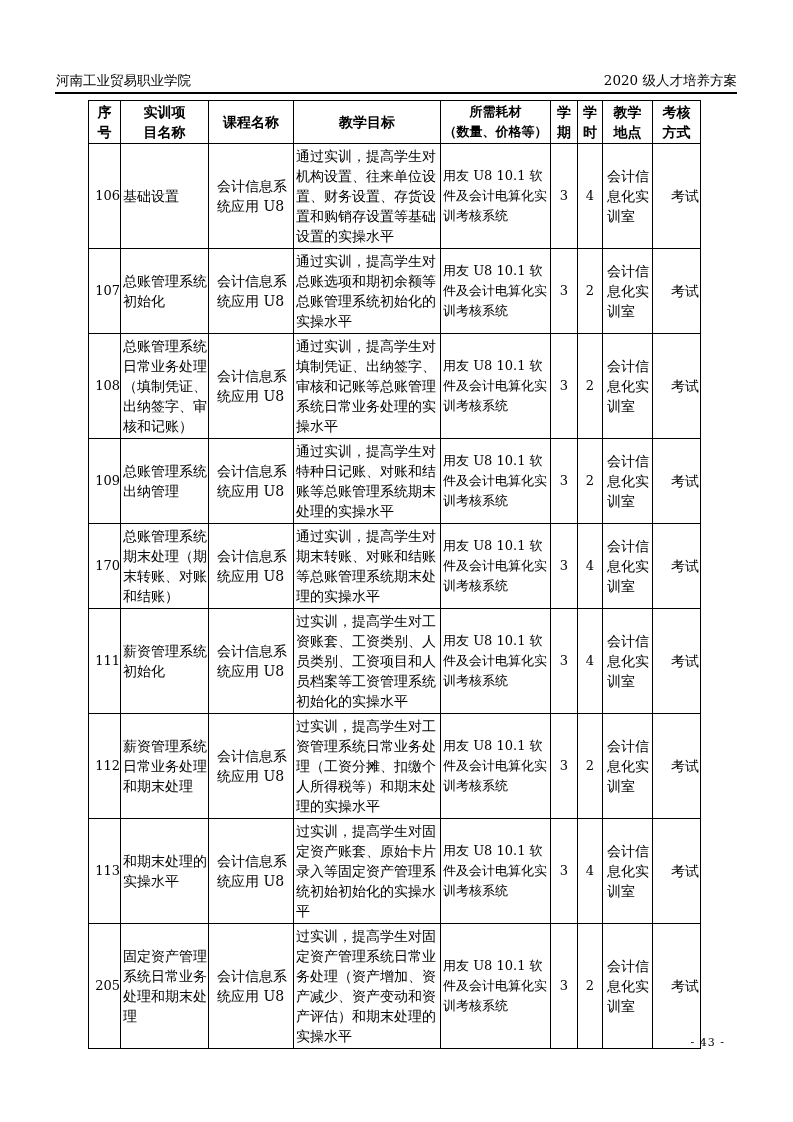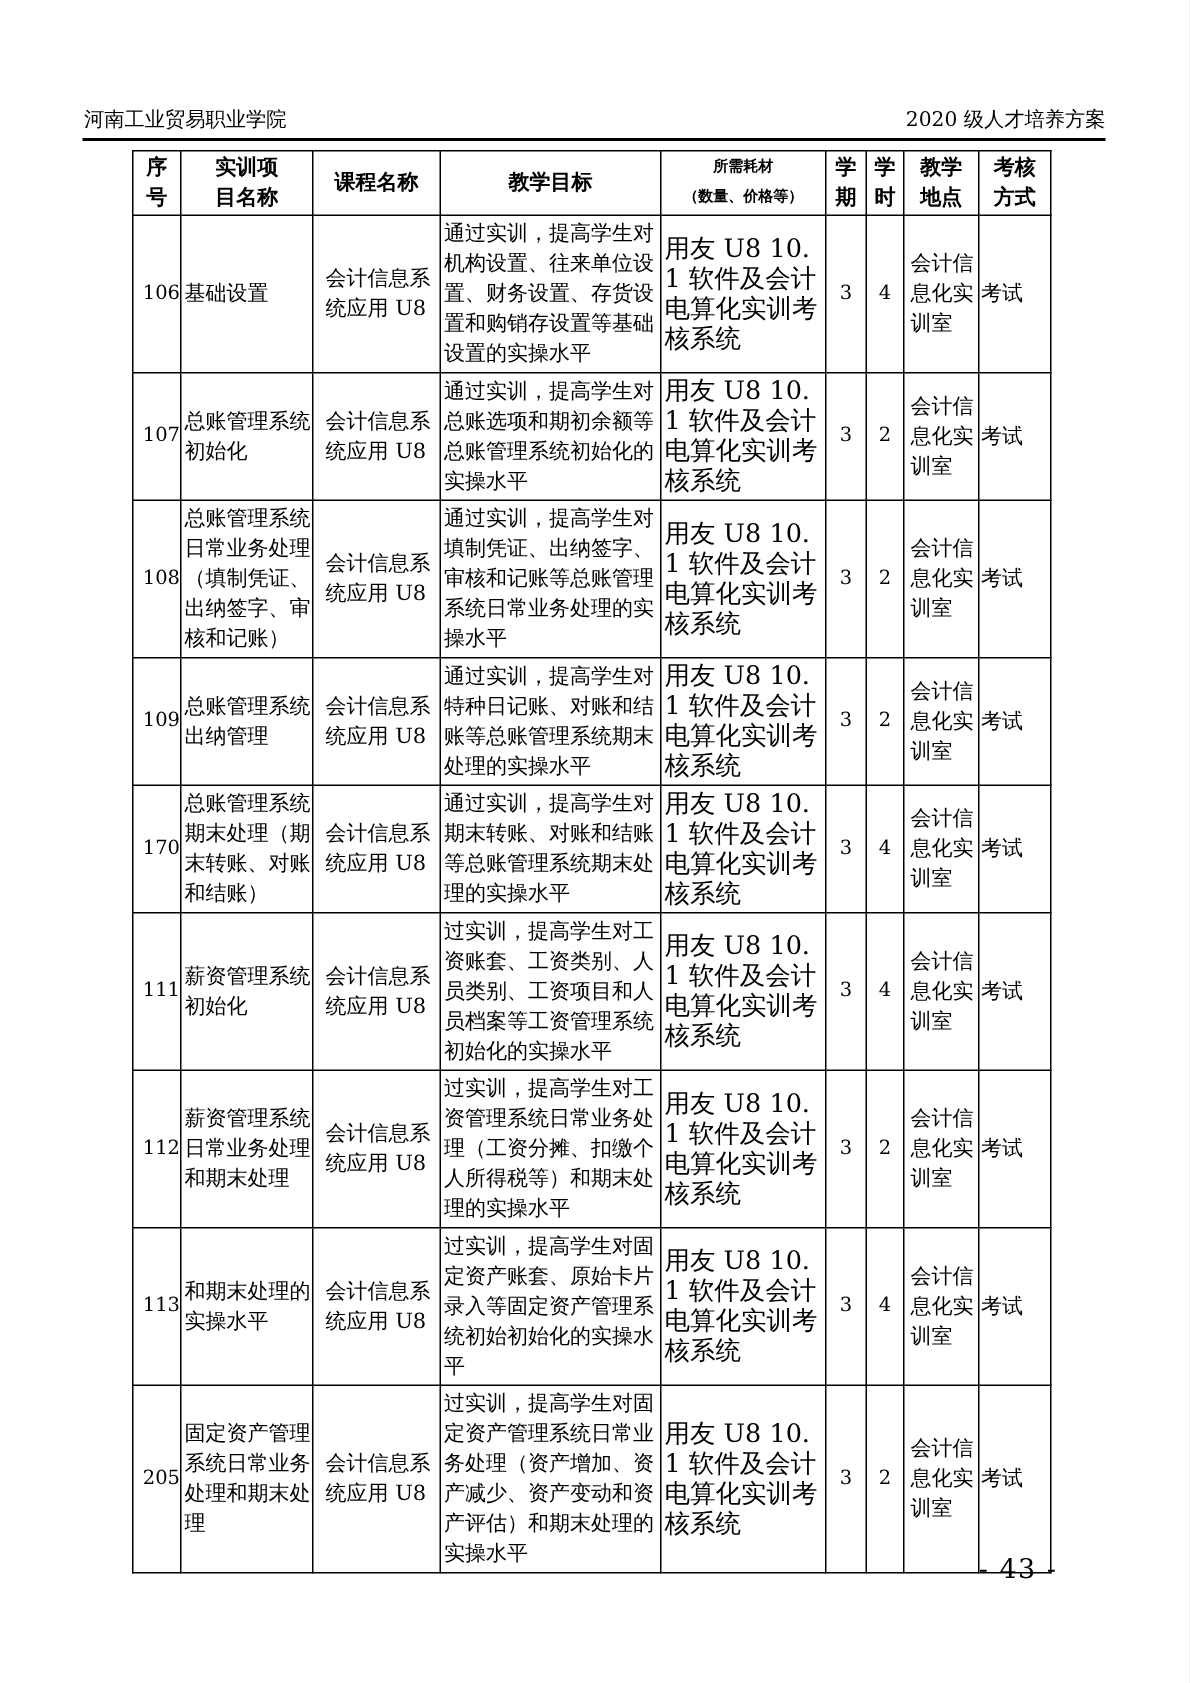--- a/index.html
+++ b/index.html
@@ -45,42 +45,42 @@
   }
   .plan thead tr { height: 43px; }
   .plan th {
     font-size: 14px;
     font-weight: bold;
     text-align: center;
     white-space: pre-line;
     line-height: 20px;
     padding: 1px 0;
   }
-  .plan th.h-materials { font-size: 10px; text-align: center; }
+  .plan th.h-materials { font-size: 13px; text-align: center; }
   .plan td {
     font-size: 14px;
     line-height: 20px;
     word-break: break-all;
     line-break: anywhere;
     padding: 2px 3px;
   }
   .plan td.c-index    { text-align: right; font-size: 13px; padding: 2px 0; }
   .plan td.c-project  { padding: 2px 0 2px 2px; margin-left: 35px; }
   .plan td.c-course   { padding: 2px 6px 2px 8px; }
   .plan td.c-objective{ padding: 2px 2px; }
-  .plan td.c-materials{ font-size: 17px; padding: 2px 2px; }
+  .plan td.c-materials{ font-size: 13px; padding: 2px 2px; }
   .plan td.c-semester,
   .plan td.c-hours    { text-align: center; font-size: 13px; padding: 2px 0; }
   .plan td.c-location { padding: 2px 2px 2px 4px; }
-  .plan td.c-assessment { text-align: left; padding: 2px 1px; }
+  .plan td.c-assessment { text-align: right; padding: 2px 1px; }
   .page-number {
     position: absolute;
     top: 1036px;
-    right: 88px;
-    font-size: 18px;
+    right: 68px;
+    font-size: 11px;
     letter-spacing: 1px;
   }
 </style>
 </head>
 <body>
 
 <div class="page">
 
   <div class="doc-header">
     <span>河南工业贸易职业学院</span>

